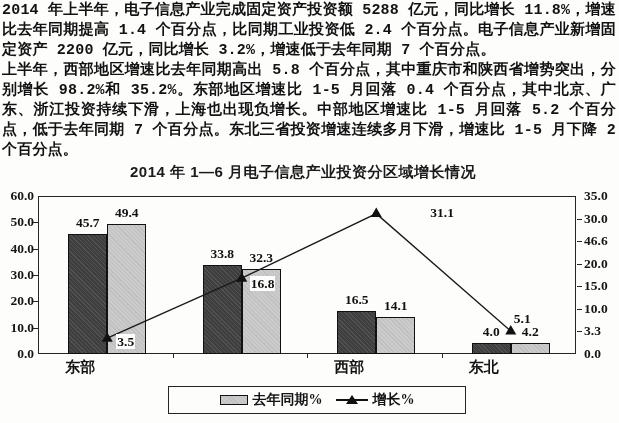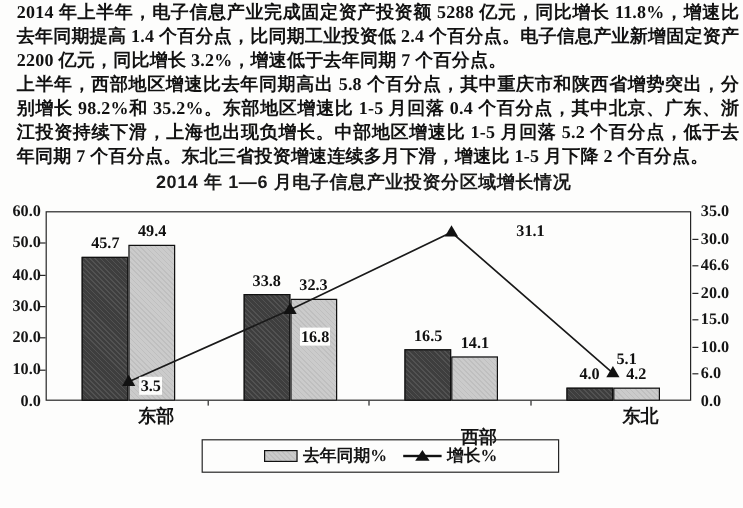--- a/index.html
+++ b/index.html
@@ -3,21 +3,21 @@
 <meta charset="utf-8">
 <style>
   * { margin:0; padding:0; box-sizing:border-box; }
   html,body { background:#fff; }
   body {
     width:619px; height:423px; overflow:hidden; position:relative;
     font-family:"Liberation Serif","DejaVu Serif",serif;
     background:#fdfdfc; color:#141414;
   }
   
-  .textblock { padding:1px 3px 0 14px; }
+  .textblock { padding:1px 3px 0 2px;font-family:Liberation Mono, monospace; }
   .textblock p {
     font-size:15px; line-height:20px; font-weight:600;
     text-align:justify; letter-spacing:0.2px; color:#121212;
   }
   
   .chart { position:relative; height:259px; width:606px; }
   .chart-title {
     position:absolute; top:2px; left:0; width:100%; text-align:center;
     font-family:"Liberation Sans","DejaVu Sans",sans-serif;
     font-weight:bold; font-size:15px; color:#1a1a1a; letter-spacing:0.5px;
@@ -28,21 +28,21 @@
   }
   .tick-label {
     position:absolute; font-size:13.5px; font-weight:700; color:#161616;
     line-height:15px; z-index:2; white-space:nowrap;
   }
   .tick-label.left  { left:0; width:34px; text-align:right; }
   .tick-label.right { left:584px; width:36px; text-align:left; }
   .tickmark-h { position:absolute; width:5px; height:1px; background:#262626; z-index:2; }
   .tickmark-v { position:absolute; width:1px; height:4px; background:#262626; z-index:2; }
   .cat-label {
-    position:absolute; top:197px; width:80px; text-align:right;
+    position:absolute; top:197px; width:80px; text-align:left;
     font-size:15px; font-weight:700; color:#141414; z-index:2;
   }
   .bar { position:absolute; border:1px solid #111; z-index:1; }
   .bar.dark {
     background:#3e3e3e;
     background-image:repeating-linear-gradient(45deg, rgba(255,255,255,.10) 0 1px, transparent 1px 3px);
   }
   .bar.light {
     background:#cbcbcb;
     background-image:repeating-linear-gradient(45deg, rgba(0,0,0,.06) 0 1px, transparent 1px 3px);
@@ -97,38 +97,38 @@
       <div class="tick-label left" style="top: 132.333px;">20.0</div>
       <div class="tickmark-h" style="left: 33px; top: 140px;"></div>
       <div class="tick-label left" style="top: 106px;">30.0</div>
       <div class="tickmark-h" style="left: 33px; top: 114px;"></div>
       <div class="tick-label left" style="top: 79.6667px;">40.0</div>
       <div class="tickmark-h" style="left: 33px; top: 88px;"></div>
       <div class="tick-label left" style="top: 53.3333px;">50.0</div>
       <div class="tickmark-h" style="left: 33px; top: 61px;"></div>
       <div class="tick-label left" style="top: 27px;">60.0</div>
       <div class="tick-label right" style="top: 185px;">0.0</div>
-      <div class="tick-label right" style="top: 162.429px;">6.0</div>
+      <div class="tick-label right" style="top: 162.429px;">3.3</div>
       <div class="tickmark-h" style="left: 577px; top: 170px;"></div>
       <div class="tick-label right" style="top: 139.857px;">10.0</div>
       <div class="tickmark-h" style="left: 577px; top: 148px;"></div>
       <div class="tick-label right" style="top: 117.286px;">15.0</div>
       <div class="tickmark-h" style="left: 577px; top: 125px;"></div>
       <div class="tick-label right" style="top: 94.7143px;">20.0</div>
       <div class="tickmark-h" style="left: 577px; top: 103px;"></div>
       <div class="tick-label right" style="top: 72.1429px;">46.6</div>
       <div class="tickmark-h" style="left: 577px; top: 80px;"></div>
       <div class="tick-label right" style="top: 49.5714px;">30.0</div>
       <div class="tickmark-h" style="left: 577px; top: 58px;"></div>
       <div class="tick-label right" style="top: 27px;">35.0</div>
       <div class="tickmark-v" style="left: 173px; top: 193px;"></div>
       <div class="tickmark-v" style="left: 307px; top: 193px;"></div>
       <div class="tickmark-v" style="left: 442px; top: 193px;"></div>
       <div class="cat-label" style="left: 65.25px;">东部</div>
-      <div class="cat-label" style="left: 334.25px; margin-top: 17px;">西部</div>
+      <div class="cat-label" style="left: 334.25px;">西部</div>
       <div class="cat-label" style="left: 468.75px;">东北</div>
       <div class="bar dark" style="left: 68.25px; top: 72.6567px; width: 39px; height: 120.343px;"></div>
       <div class="val-label" style="left: 67.75px; top: 53.6567px;">45.7</div>
       <div class="bar dark" style="left: 202.75px; top: 103.993px; width: 39px; height: 89.0067px;"></div>
       <div class="val-label" style="left: 202.25px; top: 84.9933px;">33.8</div>
       <div class="bar dark" style="left: 337.25px; top: 149.55px; width: 39px; height: 43.45px;"></div>
       <div class="val-label" style="left: 336.75px; top: 130.55px;">16.5</div>
       <div class="bar dark" style="left: 471.75px; top: 182.467px; width: 39px; height: 10.5333px;"></div>
       <div class="val-label" style="left: 471.25px; top: 163.467px;">4.0</div>
       <div class="bar light" style="left: 107.25px; top: 62.9133px; width: 39px; height: 130.087px;"></div>
@@ -140,21 +140,21 @@
       <div class="bar light" style="left: 510.75px; top: 181.94px; width: 39px; height: 11.06px;"></div>
       <div class="val-label" style="left: 510.25px; top: 162.94px;">4.2</div>
       <svg width="538" height="158" style="position: absolute; left: 38px; top: 35px; overflow: visible; z-index: 3;">
         <polyline points="69.25,142.20000000000002 203.75,82.16 338.25,17.605714285714285 472.75,134.97714285714287" fill="none" stroke="#1a1a1a" stroke-width="1.4"></polyline>
         <path d="M 63.75 145.70000000000002 L 74.75 145.70000000000002 L 69.25 136.20000000000002 Z" fill="#111"></path>
         <path d="M 198.25 85.66 L 209.25 85.66 L 203.75 76.16 Z" fill="#111"></path>
         <path d="M 332.75 21.105714285714285 L 343.75 21.105714285714285 L 338.25 11.605714285714285 Z" fill="#111"></path>
         <path d="M 467.25 138.47714285714287 L 478.25 138.47714285714287 L 472.75 128.97714285714287 Z" fill="#111"></path>
       </svg>
       <div class="line-label" style="left: 116.25px; top: 173.2px;">3.5</div>
-      <div class="line-label" style="left: 249.75px; top: 132px;">16.8</div>
+      <div class="line-label" style="left: 249.75px; top: 115px;">16.8</div>
       <div class="line-label" style="left: 389.25px; top: 43.6057px; margin-left: 40px;">31.1</div>
       <div class="line-label" style="left: 512.75px; top: 149.977px;">5.1</div>
     </div>
   <div class="legend">
     <span class="leg-item">
       <span class="swatch light"></span>
       <span class="leg-label">去年同期%</span>
     </span>
     <span class="leg-item">
       <span class="leg-line">

